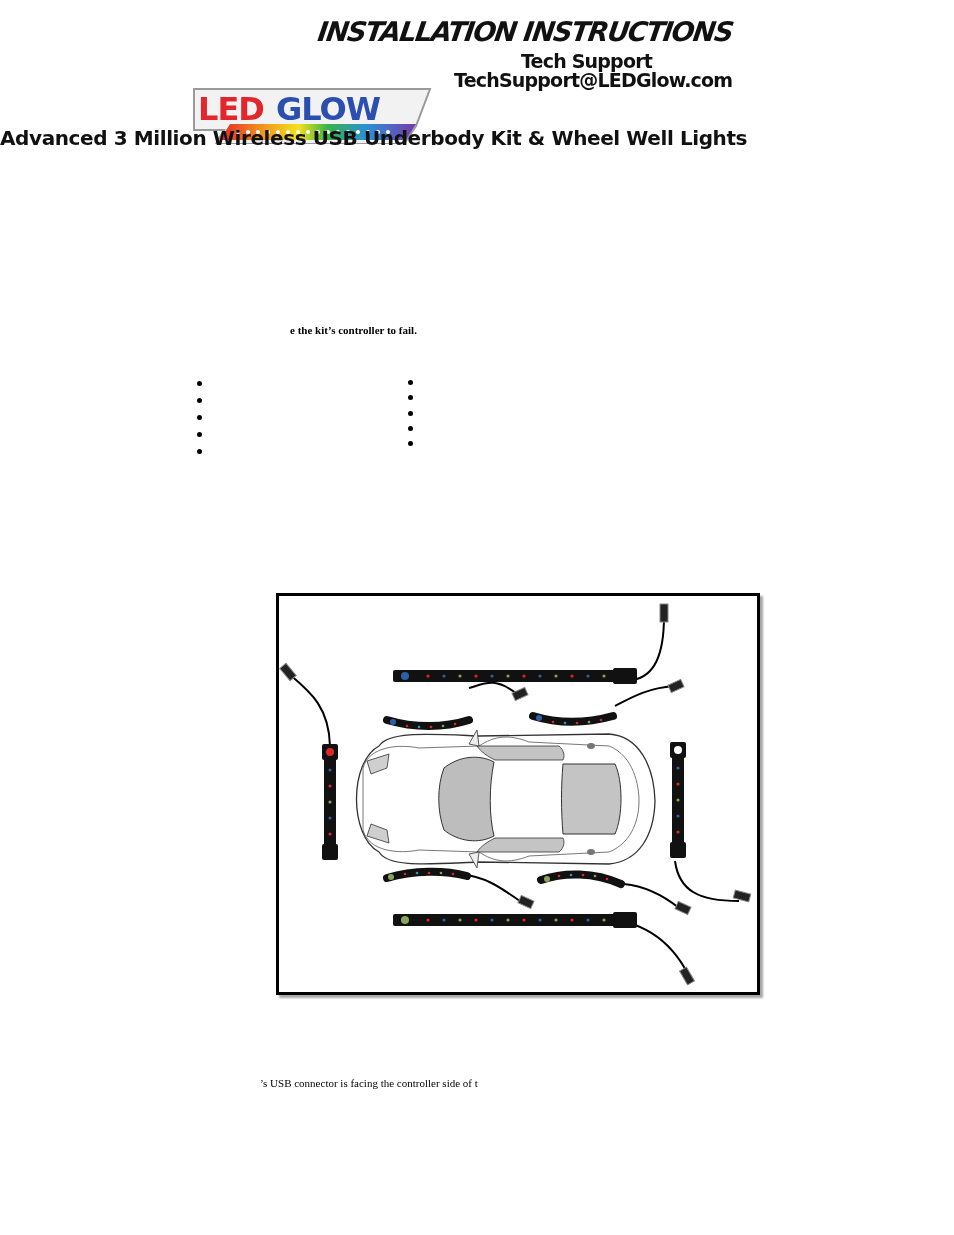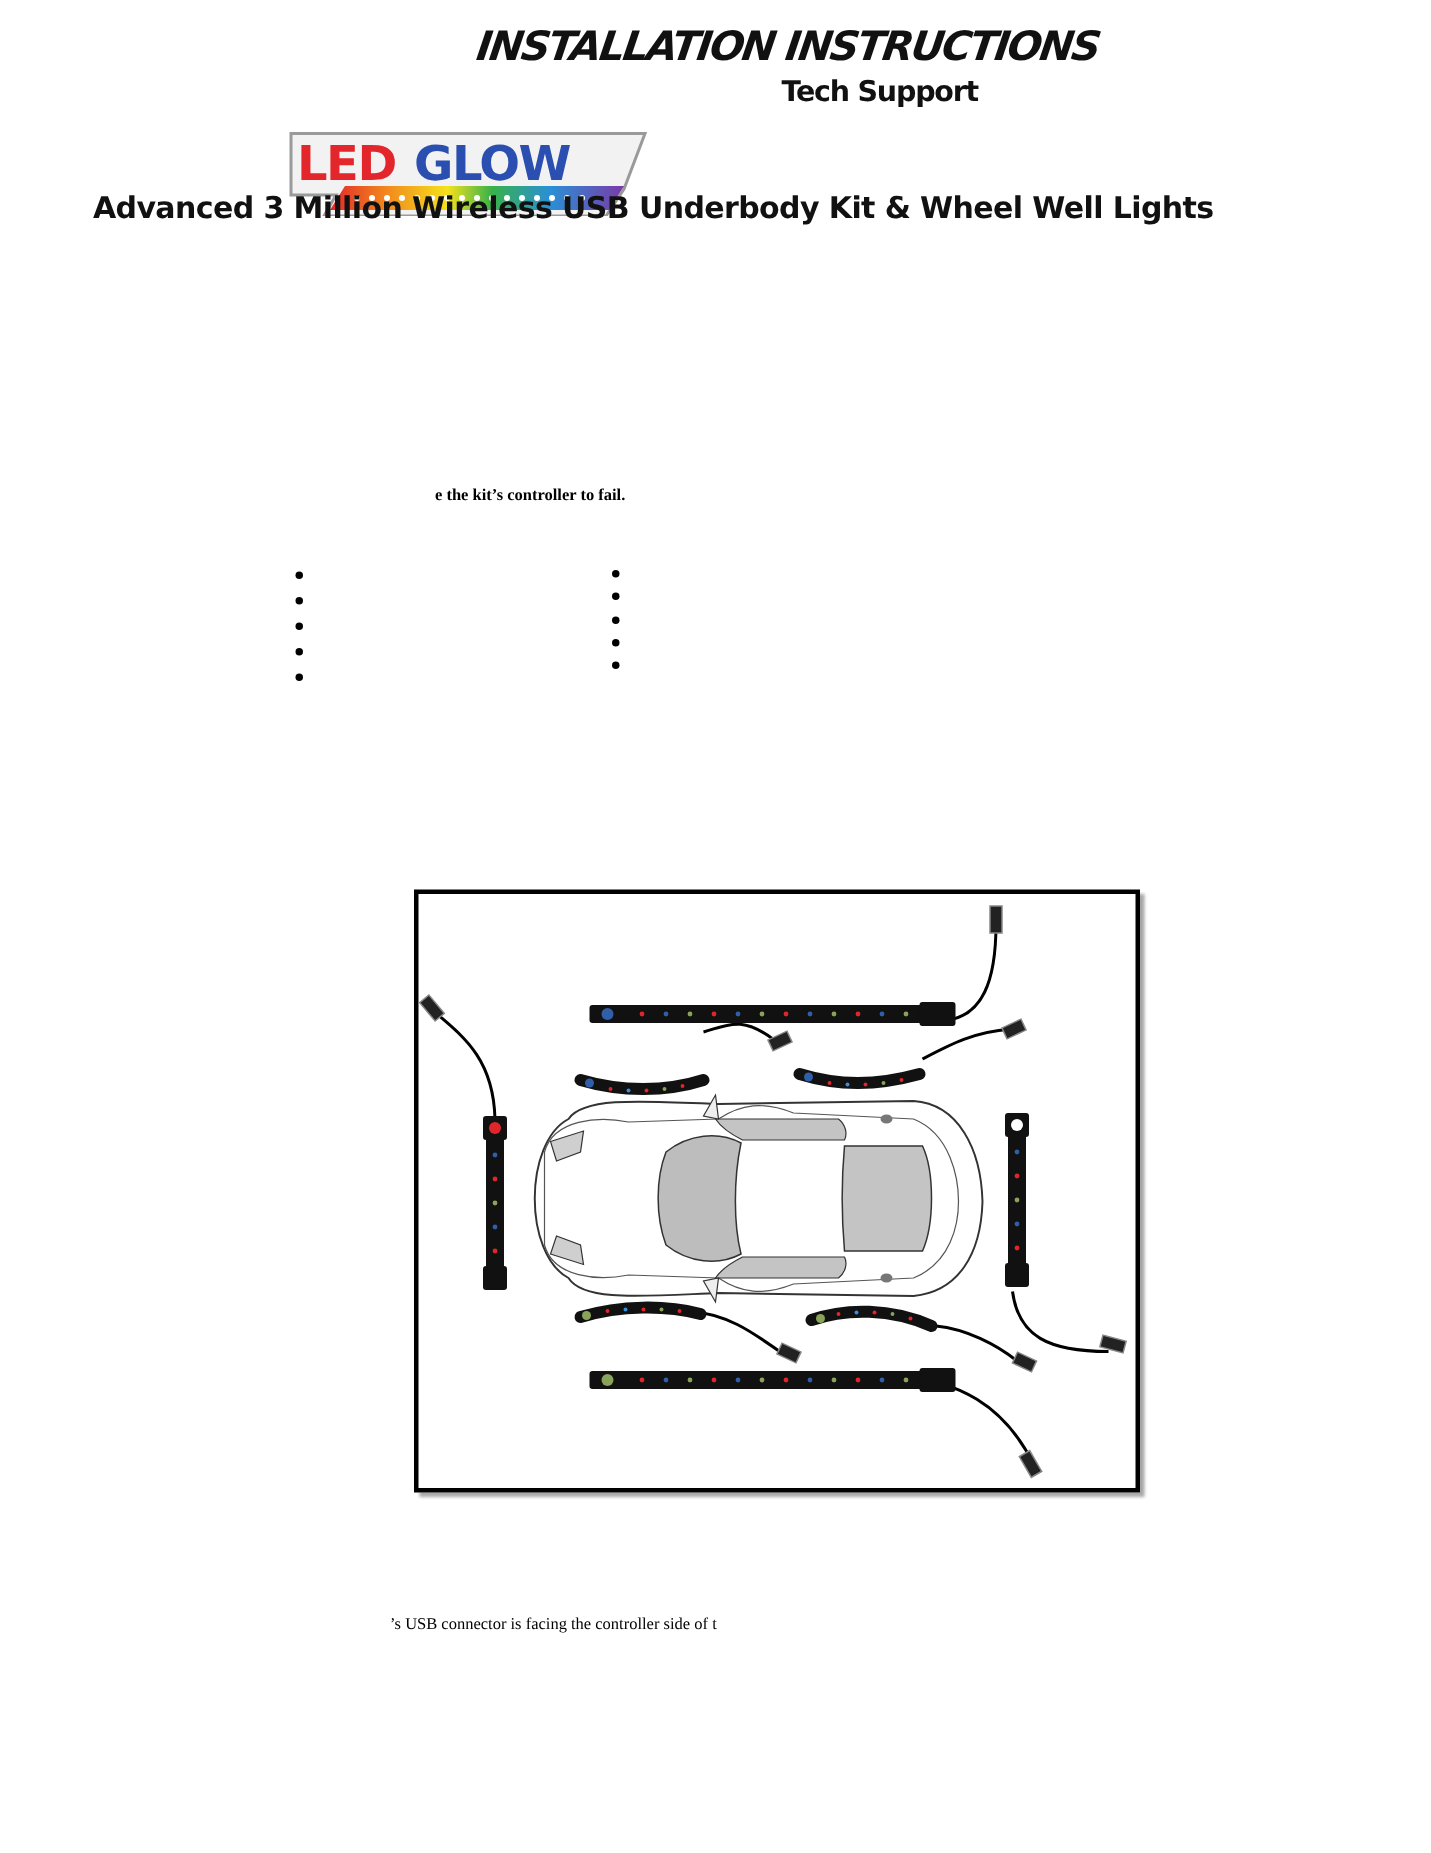--- a/index.html
+++ b/index.html
@@ -12,21 +12,21 @@
     font-family: "DejaVu Sans", sans-serif; font-weight: bold; font-style: italic;
     font-size: 27px; letter-spacing: -1.5px; transform: skewX(-8deg); color: #111; white-space: nowrap;
   }
   .logo { left: 190px; top: 58px; width: 245px; height: 58px; margin-top: 28px; }
   .support { left: 442px; top: 52px; width: 265px; text-align: center; font-family: "DejaVu Sans", sans-serif; font-weight: bold; color: #111; line-height: 19px; letter-spacing: -0.8px; margin-left: 12px; }
   .support .l1 { font-size: 19px; }
   .support .l2 { font-size: 19px; }
   .support .l3 { font-size: 19px; }
 
   .doc-title {
-    left: 0; width: 871px; top: 126px; text-align: center;
+    left: 0; width: 871px; top: 126px; 
     font-family: "DejaVu Sans", sans-serif; font-weight: bold; font-size: 20px; letter-spacing: -0.4px; color: #111;
   }
 
   .frag1 { left: 290px; top: 290px; font-family: "Liberation Serif", serif; font-weight: bold; font-size: 11px; margin-top: 34px; }
   .frag2 { left: 260px; top: 1077px; font-family: "Liberation Serif", serif; font-size: 11px; }
 
   .bullet { width: 5px; height: 5px; border-radius: 50%; background: #000; }
 
   .figure {
     left: 276px; top: 593px; width: 478px; height: 396px;
@@ -71,20 +71,21 @@
       <circle cx="168" cy="46" r="2"></circle>
         <circle cx="178" cy="46" r="2"></circle>
         <circle cx="188" cy="46" r="2"></circle>
         <circle cx="198" cy="46" r="2"></circle>
     </g>
   </svg>
 </div>
 
 <div class="abs support">
   <div class="l1">Tech Support</div>
+  <div class="l3">TechSupport@LEDGlow.com</div>
 </div>
 
 <div class="abs doc-title">Advanced 3 Million Wireless USB Underbody Kit &amp; Wheel Well Lights</div>
 
 <div class="abs frag1">e the kit’s controller to fail.</div>
 
 <div>
   <div class="abs bullet" style="left:197px;top:381px;"></div>
   <div class="abs bullet" style="left:197px;top:398px;"></div>
   <div class="abs bullet" style="left:197px;top:415px;"></div>

